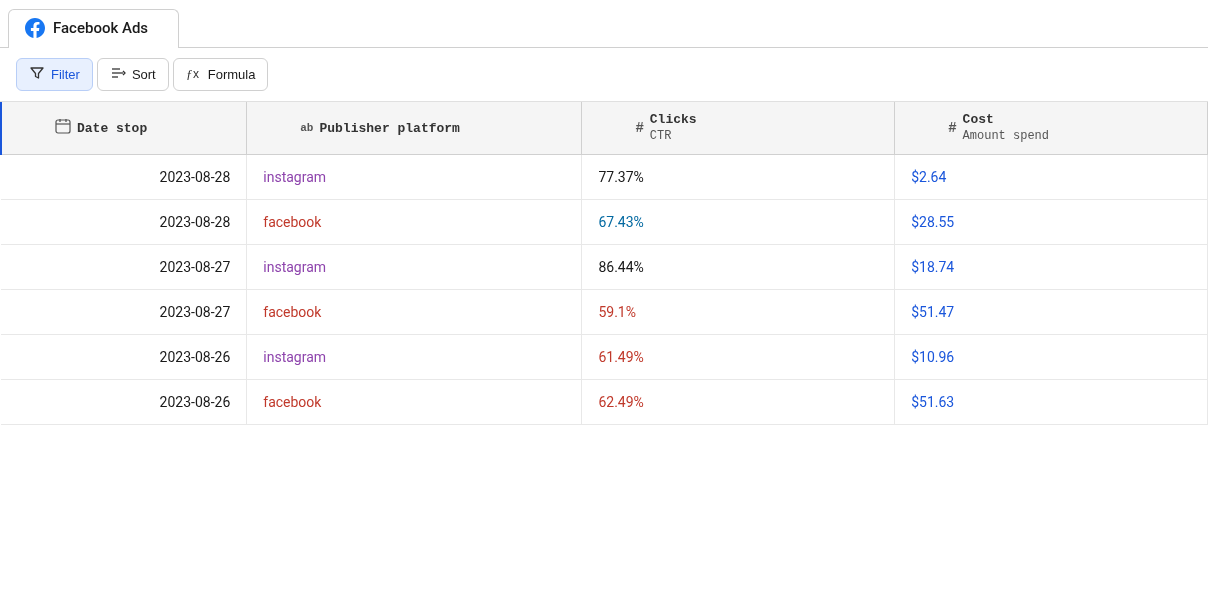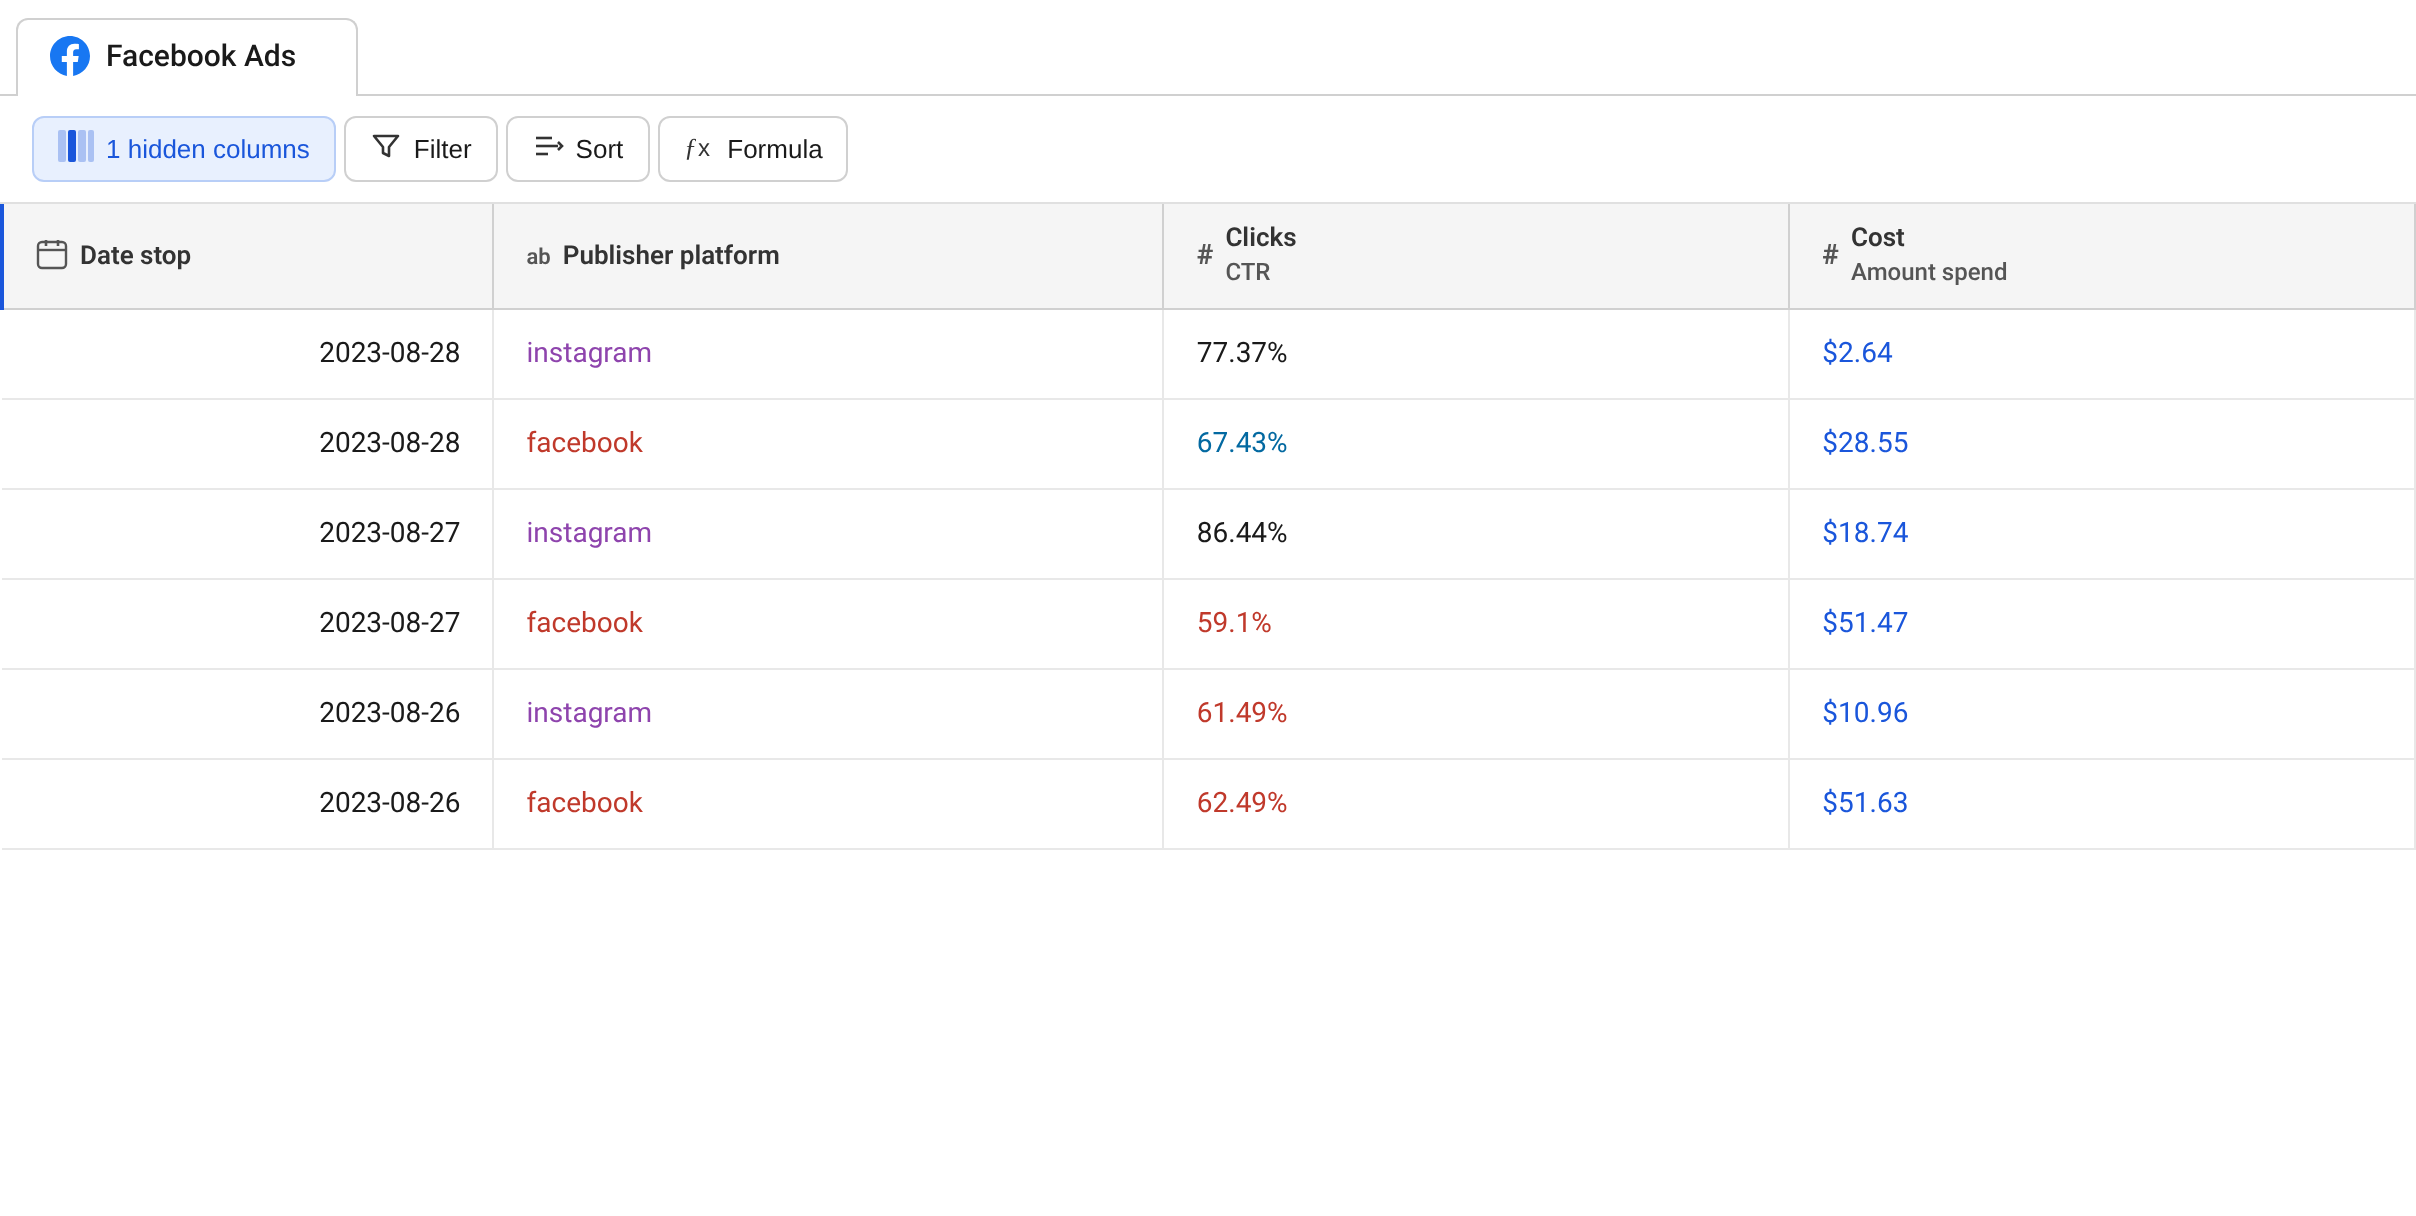--- a/index.html
+++ b/index.html
@@ -91,24 +91,26 @@
       width: 220px;
     }
     th:nth-child(2) { width: 300px; }
     th:nth-child(3) { width: 280px; }
     th:nth-child(4) { width: 280px; }
 
     .th-inner {
       display: flex;
       align-items: center;
       gap: 6px;
+      font-family: Liberation Mono, monospace;
     }
     .th-type-icon {
       font-size: 12px;
       color: #555;
+      margin-left: 37px;
     }
     .th-label {
       line-height: 1.3;
     }
     .th-sublabel {
       font-size: 12px;
       font-weight: 500;
       color: #555;
     }
 
@@ -146,31 +148,20 @@
   <div class="tab">
 
     <svg class="tab-icon" viewBox="0 0 24 24" fill="#1877F2">
       <path d="M24 12.073C24 5.404 18.627 0 12 0S0 5.404 0 12.073C0 18.1 4.388 23.094 10.125 24v-8.437H7.078v-3.49h3.047V9.41c0-3.025 1.792-4.697 4.533-4.697 1.312 0 2.686.236 2.686.236v2.971h-1.513c-1.491 0-1.956.93-1.956 1.886v2.267h3.328l-.532 3.49h-2.796V24C19.612 23.094 24 18.1 24 12.073z"></path>
     </svg>
     <span>Facebook Ads</span>
   </div>
 </div>
 
 <div class="toolbar">
-  <button class="toolbar-btn">
-    <span>
-      <svg width="18" height="16" viewBox="0 0 18 16" fill="none">
-        <rect x="0" y="0" width="4" height="16" rx="1" fill="#1a56db" opacity="0.3"></rect>
-        <rect x="5" y="0" width="4" height="16" rx="1" fill="#1a56db"></rect>
-        <rect x="10" y="0" width="4" height="16" rx="1" fill="#1a56db" opacity="0.3"></rect>
-        <rect x="15" y="0" width="3" height="16" rx="1" fill="#1a56db" opacity="0.3"></rect>
-      </svg>
-    </span>
-    <span>1 hidden columns</span>
-  </button>
 
   <button class="toolbar-btn">
     <span>
       <svg width="16" height="16" viewBox="0 0 16 16" fill="none">
         <path d="M2 3h12l-4.5 5.5V13l-3-1.5V8.5L2 3z" stroke="#333" stroke-width="1.3" fill="none" stroke-linejoin="round"></path>
       </svg>
     </span>
     <span>Filter</span>
   </button>
 

